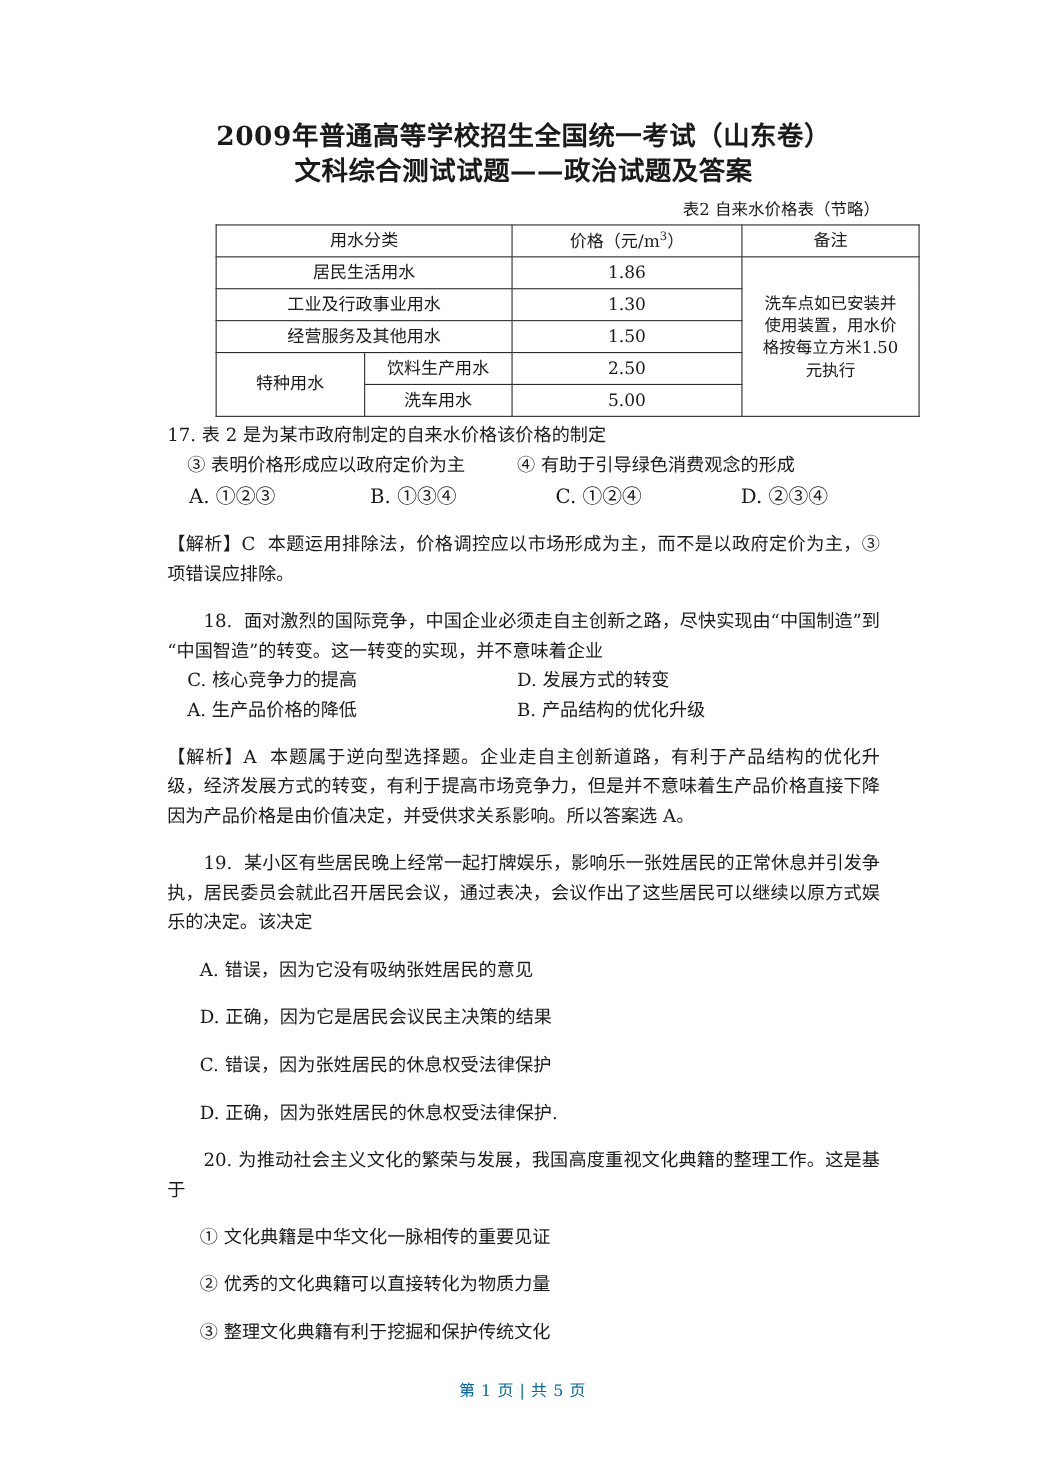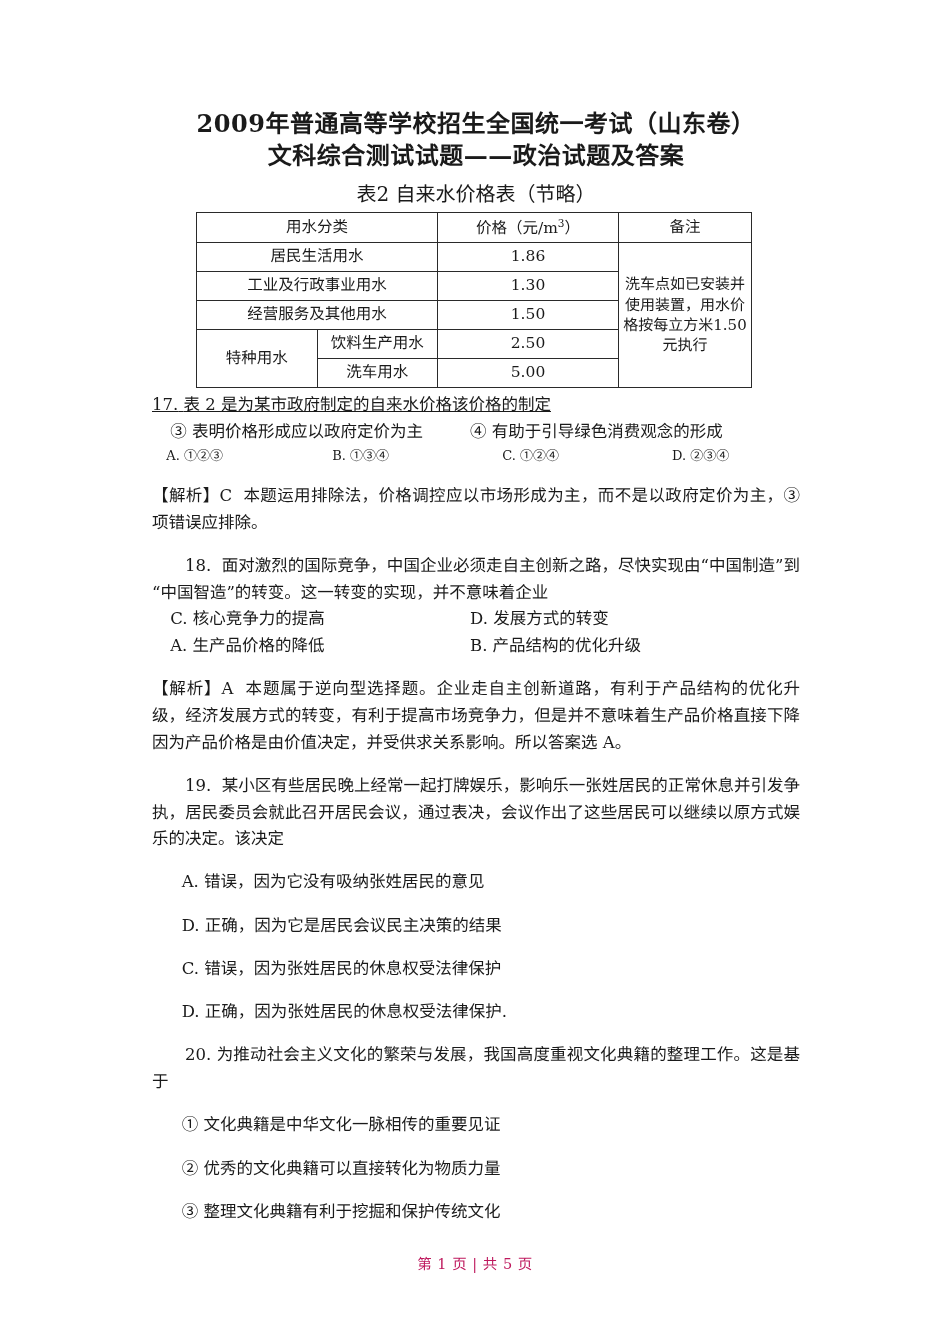--- a/index.html
+++ b/index.html
@@ -40,40 +40,40 @@
     letter-spacing: 0.5px;
     margin: 0 0 2px 0;
     font-family: "DejaVu Serif", "Liberation Serif", serif;
   }
   .doc-title .line2 {
     display: block;
   }
 
   
   .table-caption {
-    font-size: 20px;
+    font-size: 15px;
     line-height: 1.5;
     margin: 6px 0 3px 0;
-    text-align: center;
+    text-align: right;
   }
 
   
   table.price-table {
     border-collapse: collapse;
     margin: 0 auto 0 44px;
     width: 540px;
     font-size: 15.5px;
     table-layout: fixed;
   }
   table.price-table td,
   table.price-table th {
     border: 1px solid #2a2a2a;
     text-align: center;
     vertical-align: middle;
-    padding: 3px 2px;
+    padding: 3px 16px;
     font-weight: normal;
     line-height: 1.35;
     height: 22px;
   }
   table.price-table .col-cat  { width: 236px; }
   table.price-table .col-price{ width: 176px; }
   table.price-table .col-note { width: 128px; }
   .note-cell {
     line-height: 1.45;
     padding: 2px 8px;
@@ -86,35 +86,34 @@
   p.line {
     margin: 0;
     font-size: 16.5px;
     line-height: 1.62;
     text-align: justify;
     text-justify: inter-ideograph;
   }
   p.indent2 { text-indent: 2em; }
   p.hang {
     text-indent: 0;
-    text-decoration: underline;
   }
   .opt-row {
     display: flex;
     font-size: 16.5px;
     line-height: 1.62;
   }
   .opt-row .opt {
     flex: 0 0 auto;
   }
   .opt-row .opt-a { width: 318px; padding-left: 1.1em; box-sizing: border-box;}
   .opt-row .opt-b { width: 310px; }
 
   .abcd-row {
-    font-size: 13px;
+    font-size: 18px;
     line-height: 1.62;
     display: flex;
     padding-left: 1.1em;
     box-sizing: border-box;
     gap: 42px;
   }
   .abcd-row span { display: inline-block; }
   .abcd-row .c0 { width: 126px; }
   .abcd-row .c1 { width: 130px; }
   .abcd-row .c2 { width: 130px; }
@@ -134,21 +133,21 @@
   }
 
   
   .footer {
     position: absolute;
     left: 0;
     top: 1252px;
     width: 950px;
     text-align: center;
     font-size: 14.5px;
-    color: #be185d;
+    color: #0369a1;
     letter-spacing: 0.5px;
   }
 </style>
 </head>
 <body>
 
 <div class="page">
   <div class="content">
 
     <h1 class="doc-title">

